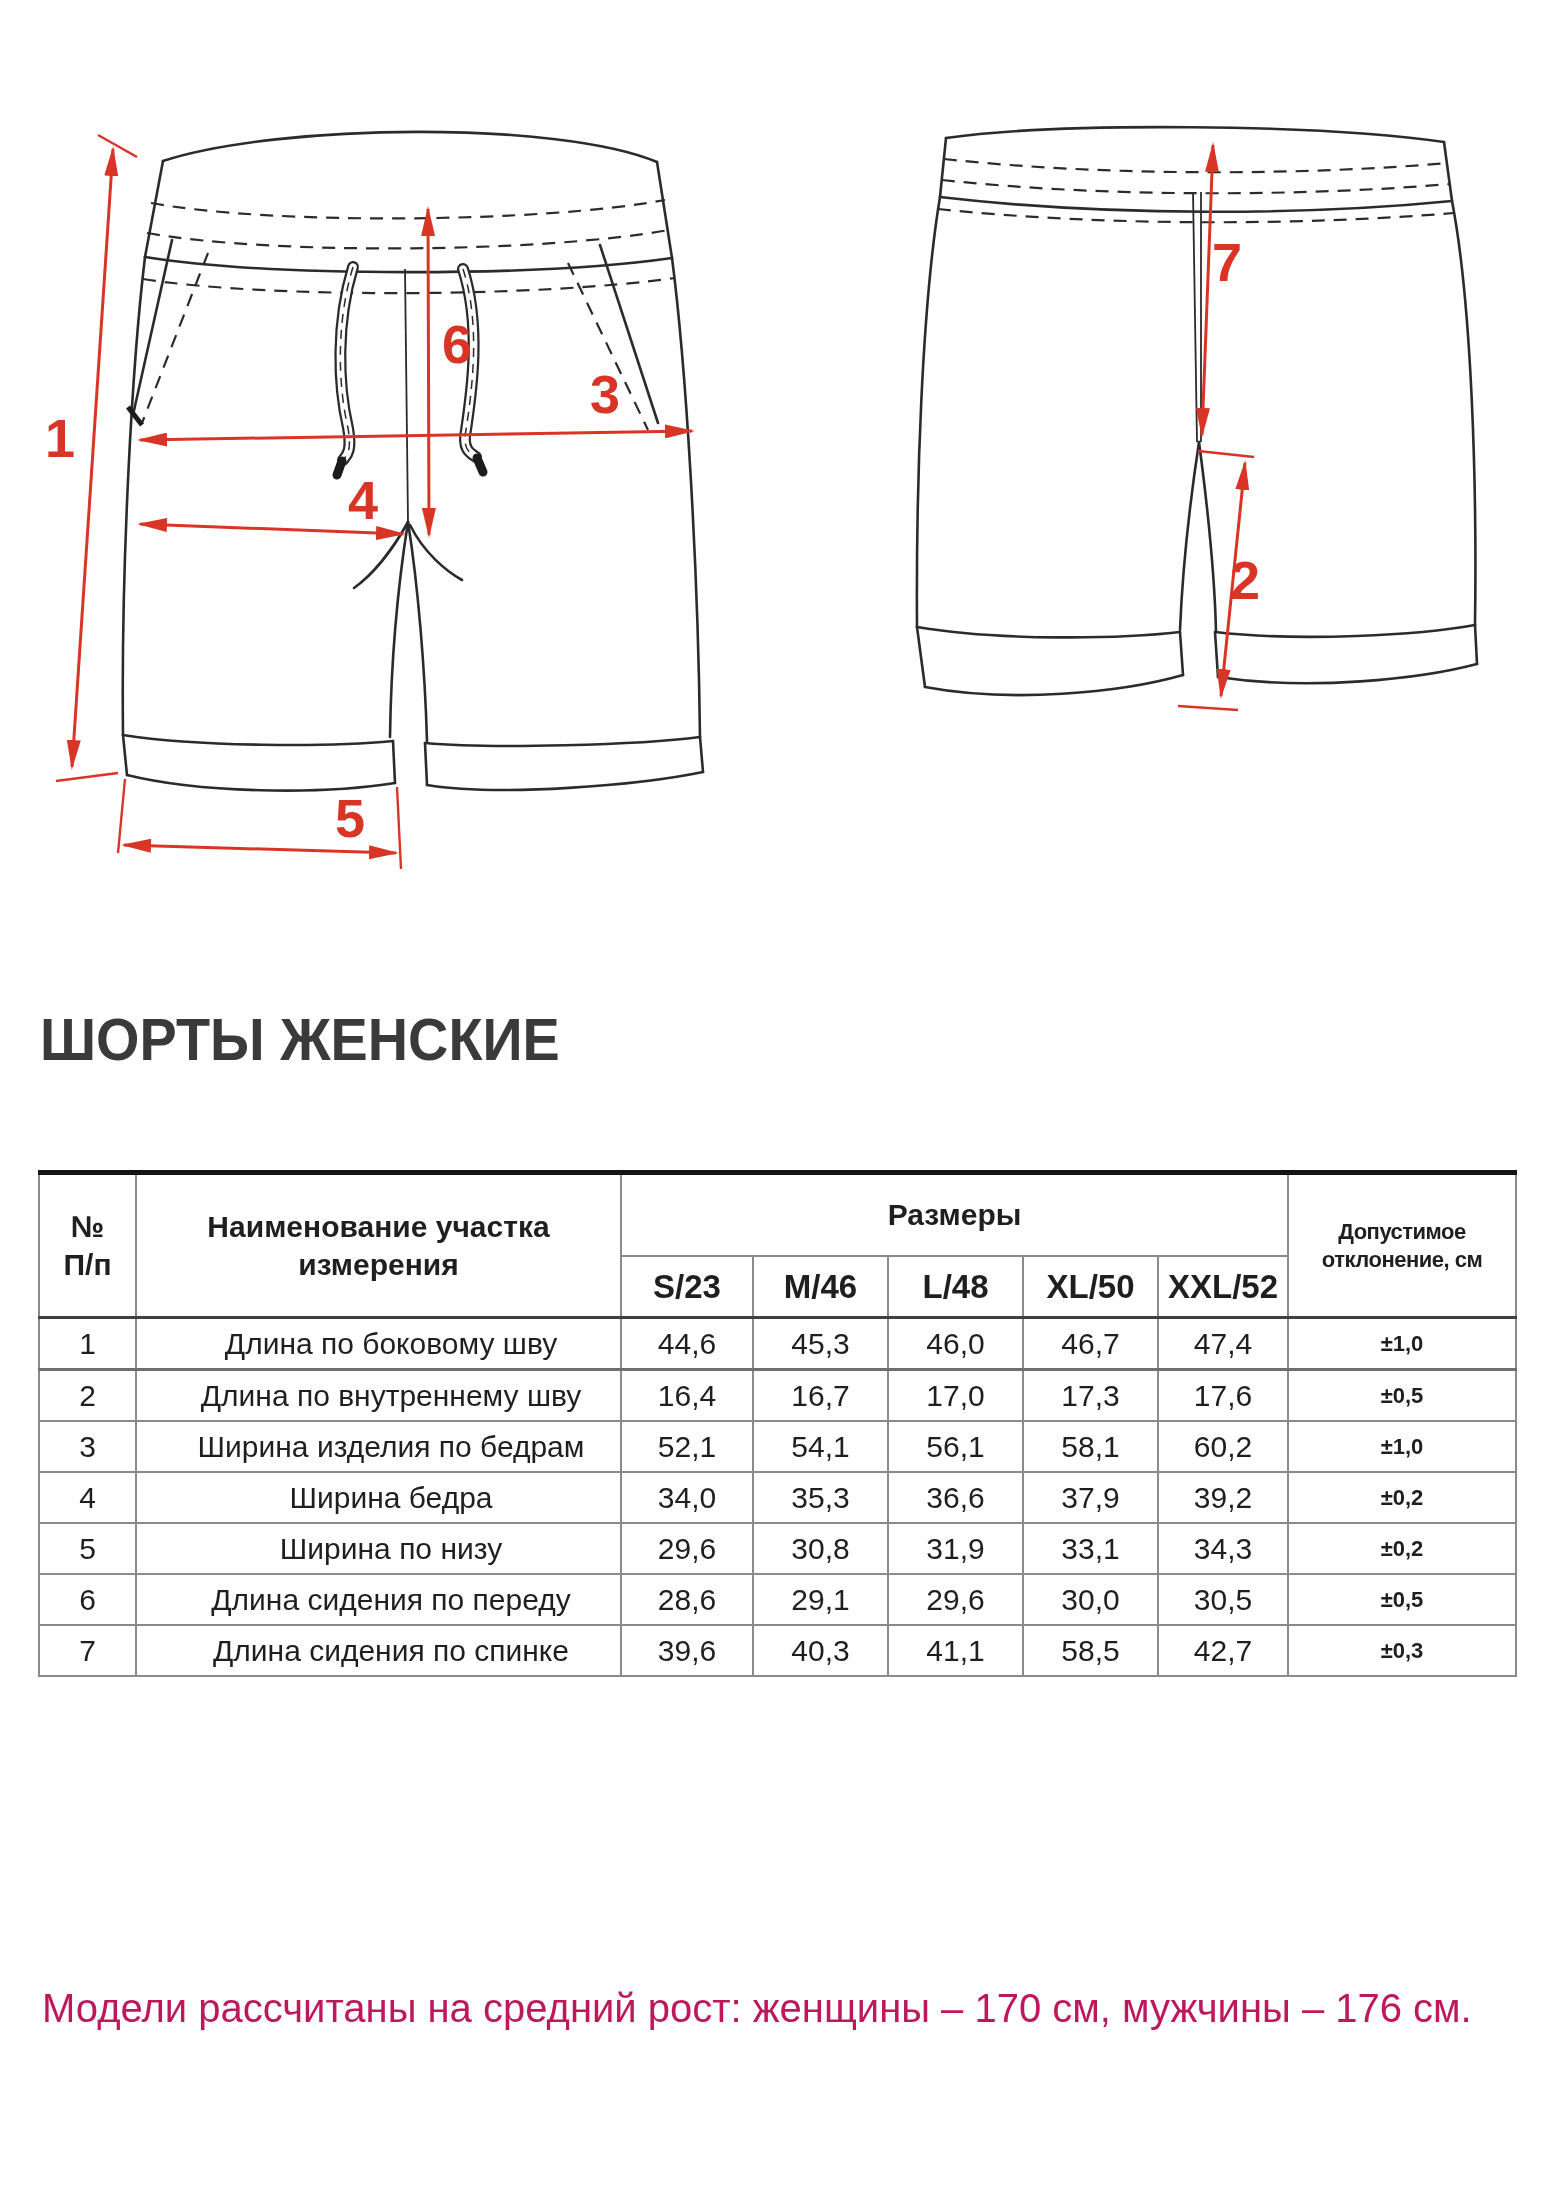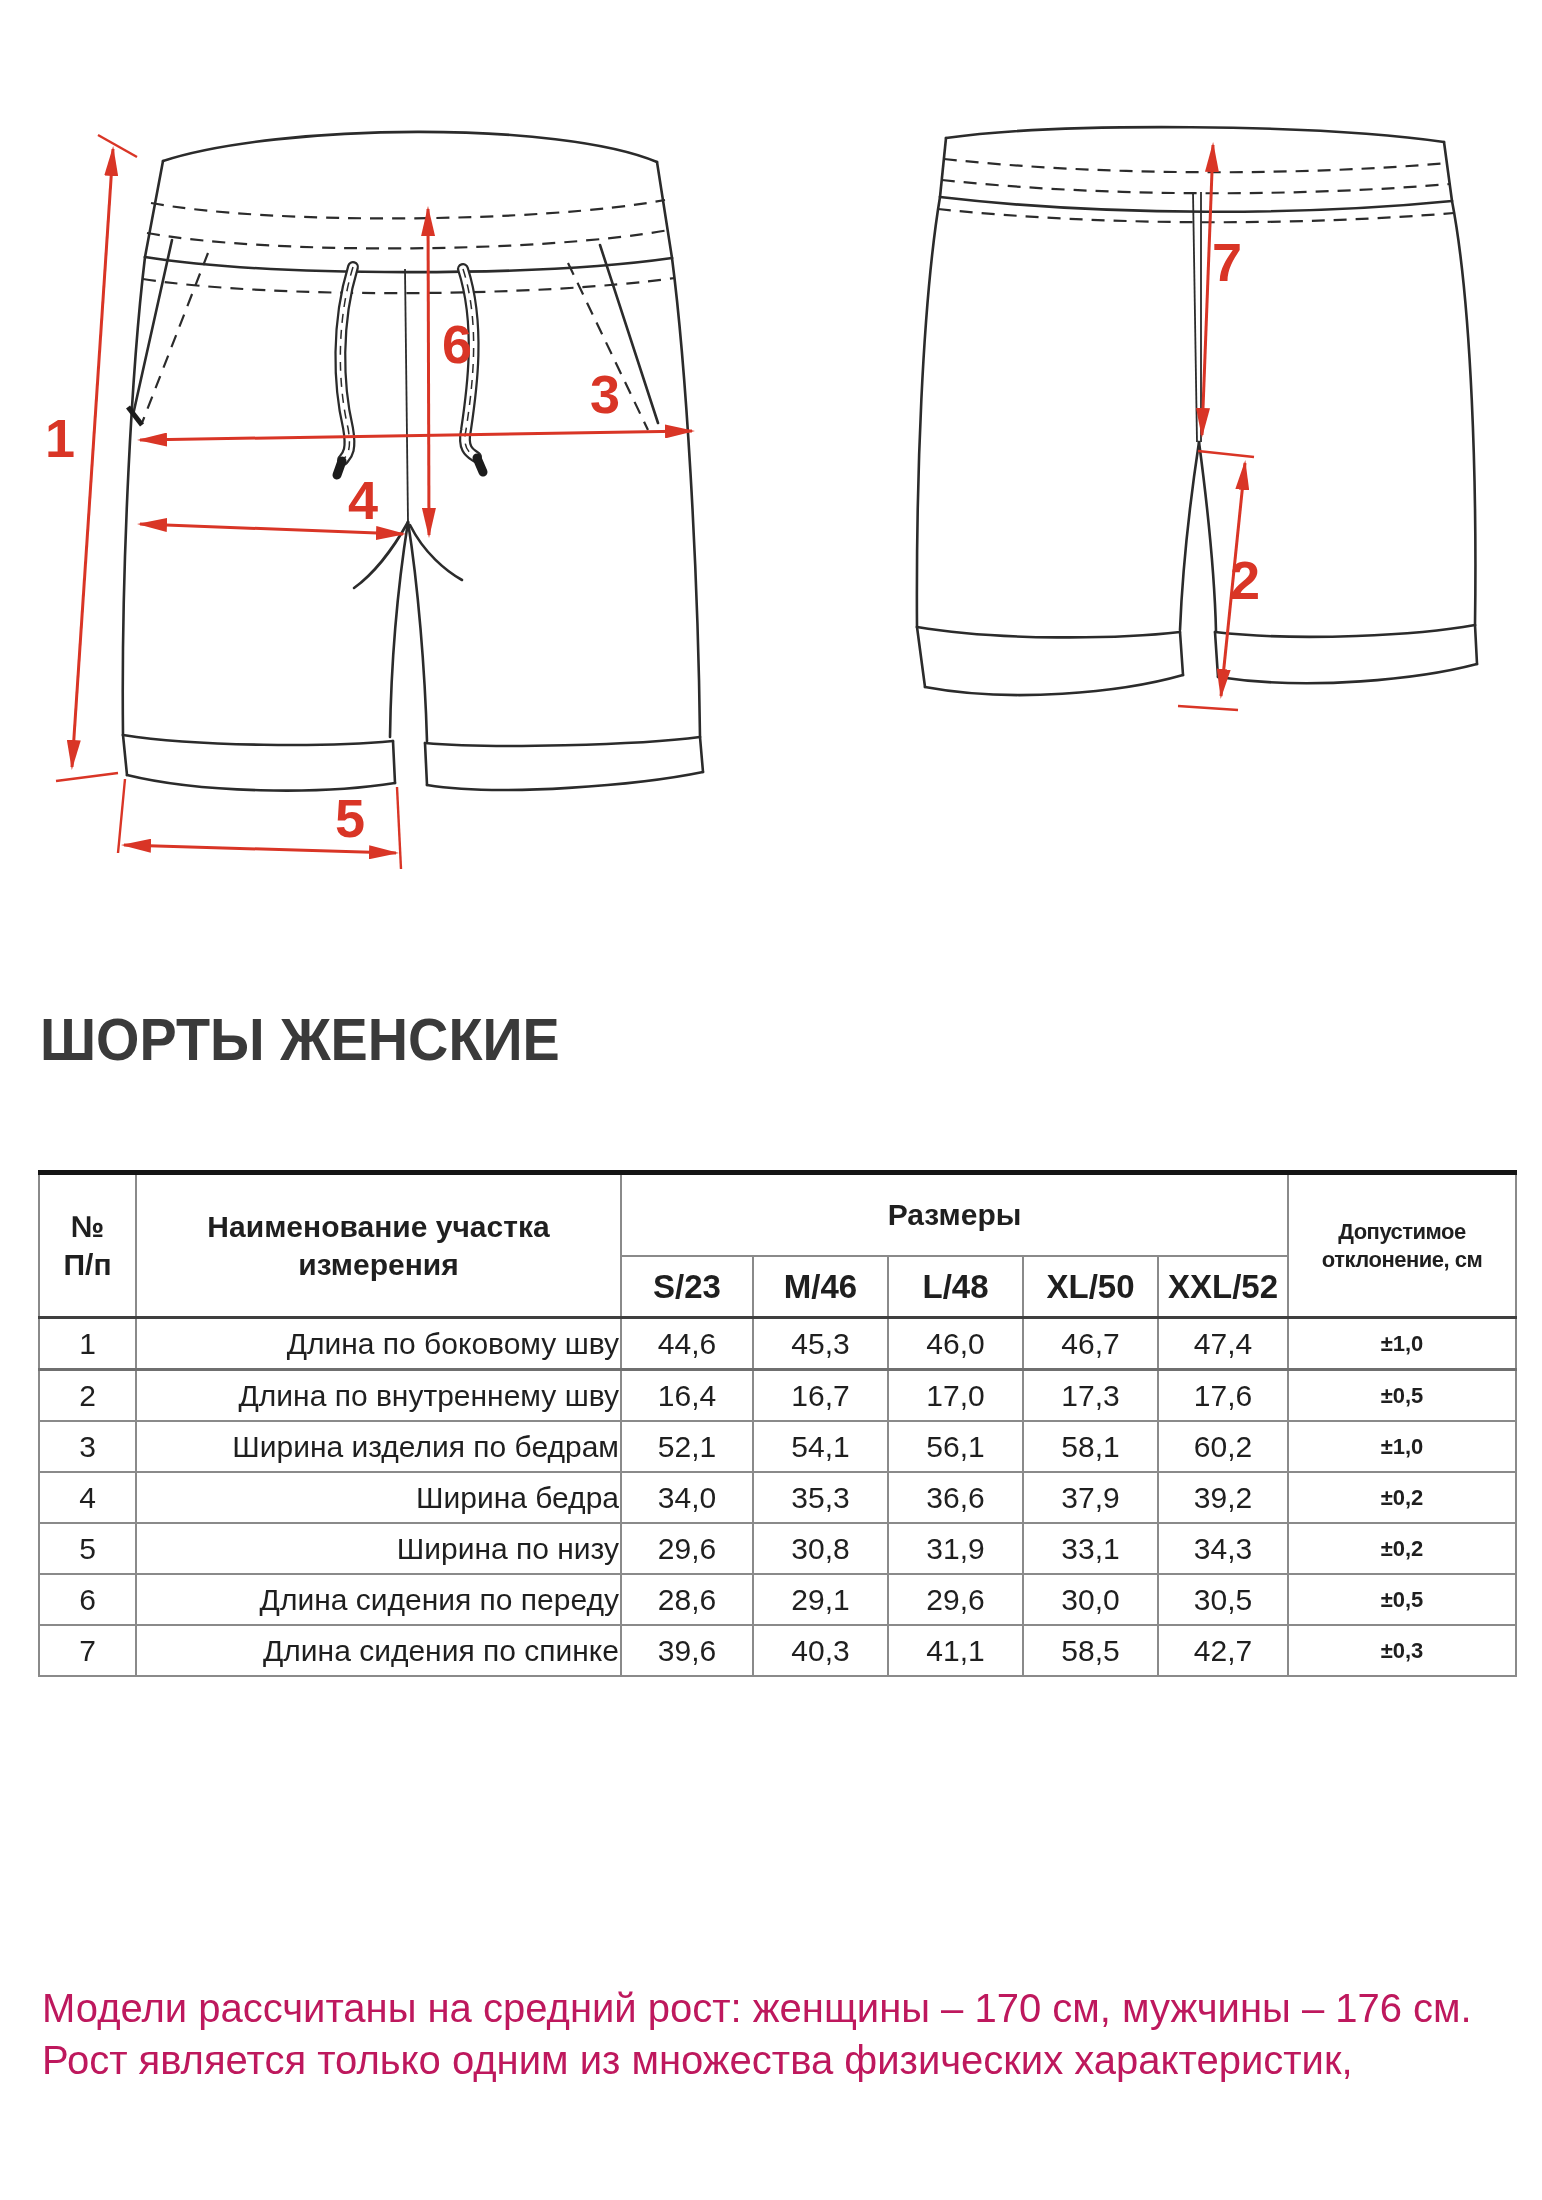--- a/index.html
+++ b/index.html
@@ -33,21 +33,21 @@
               border-left:2px dashed #222;border-right:2px dashed #222;
               border-top:5px solid #141414;border-bottom:2px solid #7d7d7d;}
   #size-table td{border:2px solid #8a8a8a;text-align:center;vertical-align:middle;
                  font-size:30px;line-height:1.25;overflow:hidden;}
   #size-table td.hdr{font-weight:bold;}
   #size-table tr.hrowB td{border-bottom:3px solid #3f3f3f;height:57px;font-size:33px;font-weight:bold;}
   #size-table td.span2{border-bottom:3px solid #3f3f3f;}
   #size-table tr.hrowA td{height:78px;}
   #size-table tr.r-first td{height:85px;border-bottom:3px solid #6f6f6f;}
   #size-table tr.r td{height:47px;}
-  #size-table td.nm{text-align:right;padding-left:26px;}
+  #size-table td.nm{text-align:center;padding-left:26px;}
   #size-table td.tol{font-weight:bold;font-size:22px;}
   #size-table td.tolh{font-weight:bold;font-size:22px;letter-spacing:-0.5px;}
 
   
   #footer-note{position:absolute;left:42px;top:1982px;font-size:40px;line-height:52px;
                color:#be185d;white-space:nowrap;}
 </style>
 </head>
 <body>
 
@@ -262,16 +262,15 @@
         <td>41,1</td>
         <td>58,5</td>
         <td>42,7</td>
         <td class="tol">±0,3</td>
       </tr>
     </tbody>
   </table>
 
   <div id="footer-note">
     <div>Модели рассчитаны на средний рост: женщины – 170 см, мужчины – 176 см.</div>
-    <div>Рост является только одним из множества физических характеристик,</div>
   </div>
 
 </div>
 
 </body></html>

